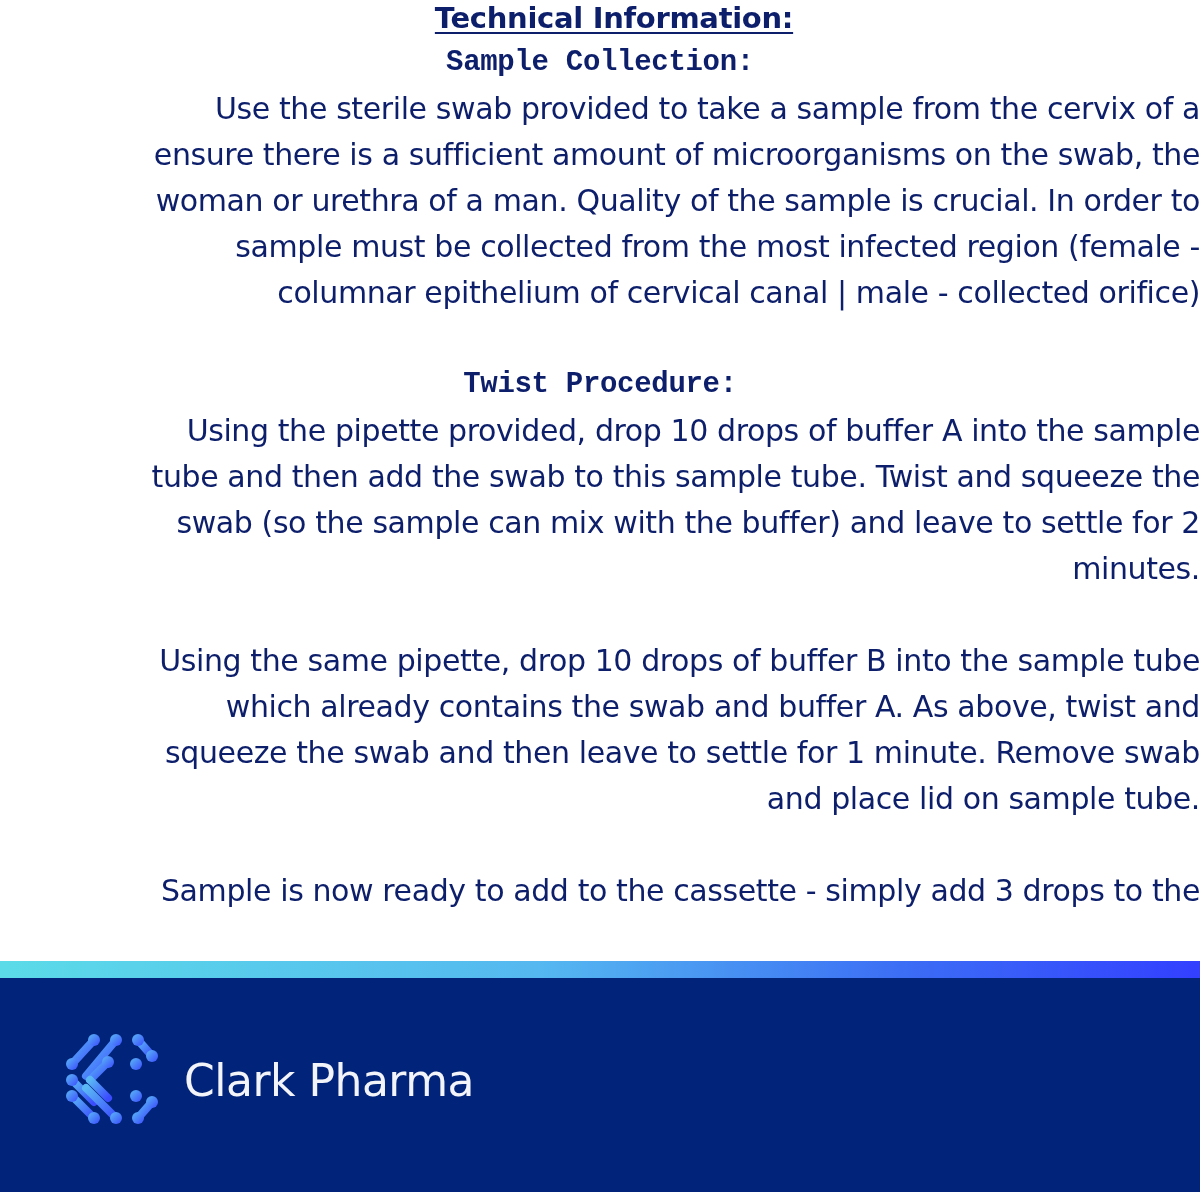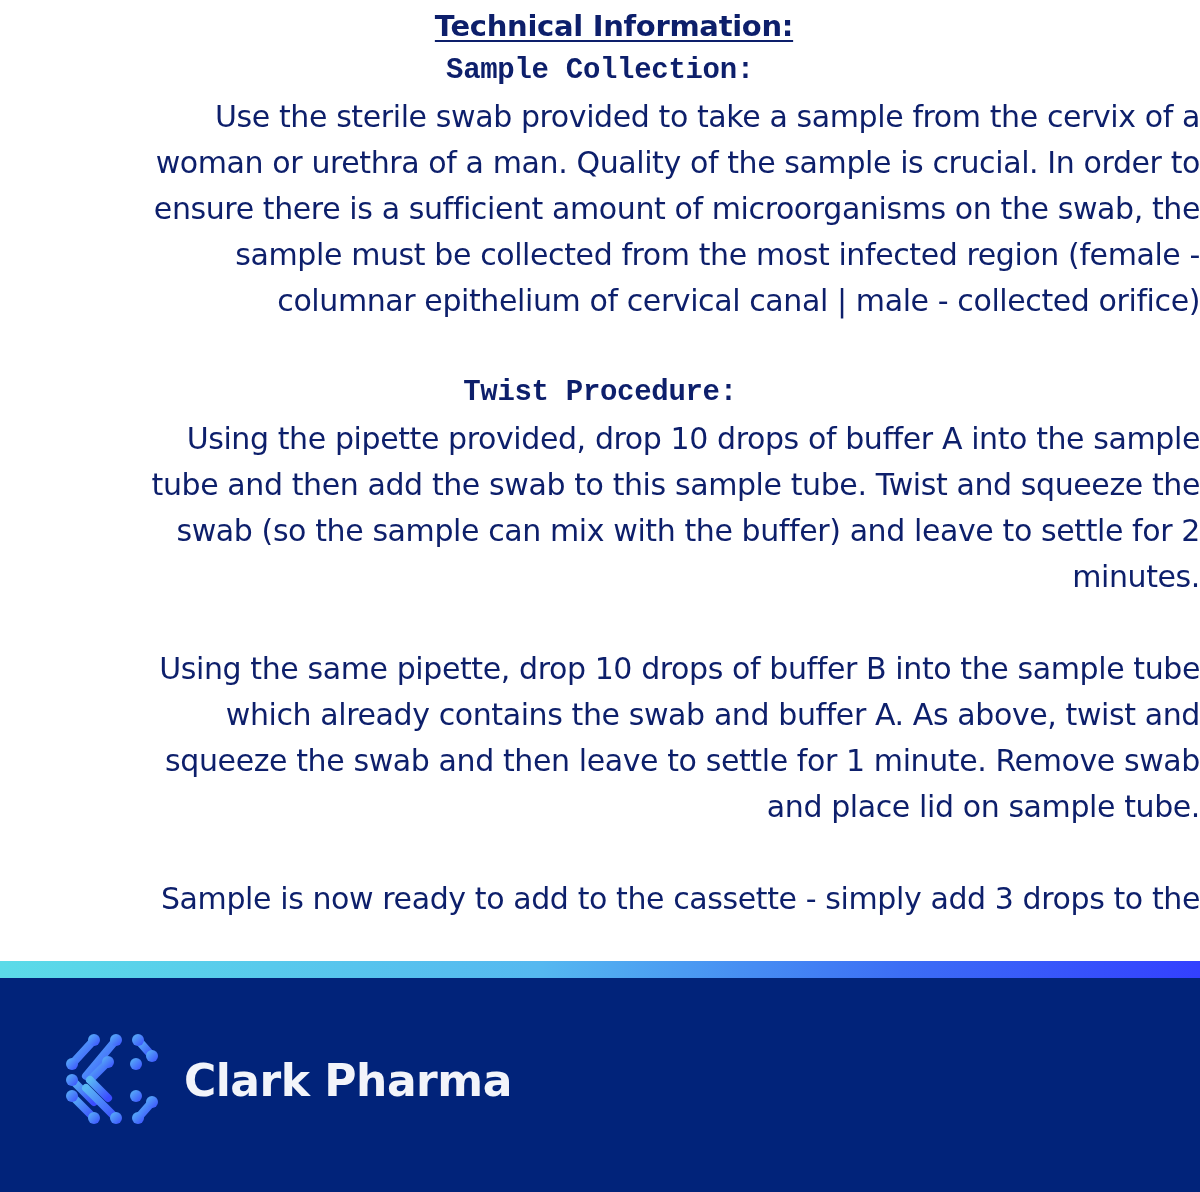--- a/index.html
+++ b/index.html
@@ -11,32 +11,32 @@
     .line { font-size: 30px; line-height: 46px; white-space: nowrap; letter-spacing: -0.4px; text-align: right; }
     .title { font-weight: bold; font-size: 29px; text-decoration: underline; text-decoration-thickness: 2px; text-underline-offset: 4px; line-height: 36px; padding-top: 0; letter-spacing: -0.3px; }
     .heading { font-weight: bold; font-size: 29px; line-height: 46px; letter-spacing: -0.3px; font-family: Liberation Mono, monospace; }
     .gap { height: 46px; }
     .bar {
       position: absolute; left: 0; top: 961px; width: 1200px; height: 17px;
       background: linear-gradient(90deg, #5bdbe8 0%, #55b8f0 45%, #3c6ef5 75%, #3340ff 100%);
     }
     .footer { position: absolute; left: 0; top: 978px; width: 1200px; height: 214px; background: #01237a; }
     .logo { position: absolute; left: 64px; top: 1030px; width: 98px; height: 98px; }
-    .brand { position: absolute; left: 184px; top: 1055px; font-size: 44px; font-weight: bold; color: #f2f4fa; font-family: "DejaVu Sans", sans-serif; letter-spacing: -0.5px; }
+    .brand { position: absolute; left: 184px; top: 1055px; font-size: 44px; font-weight: normal; color: #f2f4fa; font-family: "DejaVu Sans", sans-serif; letter-spacing: -0.5px; }
   </style>
 </head>
 <body>
 
 <div class="content">
-  <div class="title" style="margin-top:8px;padding-left:28px;">Technical Information:</div>
+  <div class="title" style="margin-top:0px;padding-left:28px;">Technical Information:</div>
   <div class="heading" style="margin-top:4px;">Sample Collection:</div>
   <div>
     <div class="line">Use the sterile swab provided to take a sample from the cervix of a</div>
+    <div class="line">ensure there is a sufficient amount of microorganisms on the swab, the</div>
     <div class="line">woman or urethra of a man. Quality of the sample is crucial. In order to</div>
-    <div class="line">ensure there is a sufficient amount of microorganisms on the swab, the</div>
     <div class="line">sample must be collected from the most infected region (female -</div>
     <div class="line">columnar epithelium of cervical canal | male - collected orifice)</div>
   </div>
   <div class="gap"></div>
   <div class="heading">Twist Procedure:</div>
   <div>
     <div class="line">Using the pipette provided, drop 10 drops of buffer A into the sample</div>
     <div class="line">tube and then add the swab to this sample tube. Twist and squeeze the</div>
     <div class="line">swab (so the sample can mix with the buffer) and leave to settle for 2</div>
     <div class="line">minutes.</div>

